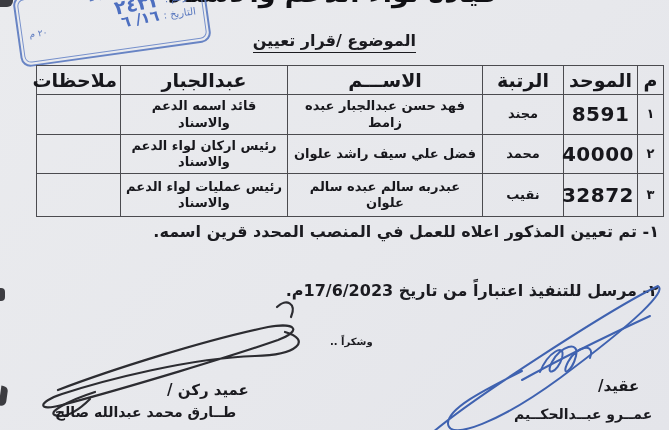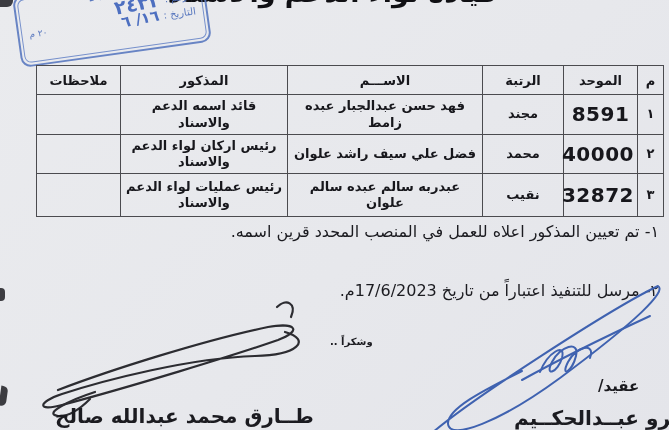--- a/index.html
+++ b/index.html
@@ -31,32 +31,32 @@
   .stamp .hand.small{font-size:15px;}
   .stamp .year{margin-right:auto;font-size:9px;}
   
   table.doc{
     position:absolute;top:65px;left:36px;width:627px;border-collapse:collapse;
     table-layout:fixed;font-size:13px;font-weight:bold;color:#17171c;
   }
   table.doc th,table.doc td{
     border:1.4px solid #4b4b4f;text-align:center;vertical-align:middle;padding:1px 3px;
   }
-  table.doc th{height:26px;font-size:13px;margin-left:40px;}
+  table.doc th{height:26px;font-size:19px;margin-left:40px;}
   table.doc td{line-height:1.25;}
   tr.r1 td{height:37px;} tr.r2 td{height:36px;} tr.r3 td{height:40px;}
   td.num{font-size:20px;font-family:"DejaVu Sans",sans-serif;letter-spacing:.5px;}
   
-  .note{position:absolute;right:10px;font-size:16px;font-weight:normal;white-space:nowrap;}
+  .note{position:absolute;right:10px;font-size:16px;font-weight:bold;white-space:nowrap;}
   .note.n1{top:222px;} .note.n2{top:250px;margin-top:31px;}
   
   .thanks{position:absolute;left:330px;top:336px;font-size:10px;font-weight:bold;}
   
   .sig-label{position:absolute;font-size:15px;font-weight:bold;white-space:nowrap;}
-  .sig-name{position:absolute;font-size:20px;font-weight:bold;white-space:nowrap;}
+  .sig-name{position:absolute;font-size:14px;font-weight:bold;white-space:nowrap;}
   .sig-r-rank{top:377px;left:598px;}
   .sig-r-name{top:406px;left:514px;}
   .sig-l-rank{top:381px;left:167px;}
   .sig-l-name{top:404px;left:55px;}
   svg.sigs{position:absolute;inset:0;pointer-events:none;}
   
   .mark{position:absolute;background:#1d1d22;opacity:.85;}
   .m1{left:0;top:0;width:13px;height:7px;border-radius:0 0 6px 0;}
   .m2{left:0;top:288px;width:5px;height:13px;border-radius:0 4px 4px 0;}
   .m3{left:0;top:386px;width:7px;height:20px;border-radius:0 5px 5px 0;transform:rotate(8deg);}
@@ -74,37 +74,38 @@
       <span>الرقم :</span>
       <span class="hand">٢٤٣٢</span>
     </div>
     <div class="s-row">
       <span>التاريخ :</span>
       <span class="hand small">١٦/ ٦</span>
       <span class="year">٢٠ م</span>
     </div>
   </div>
 
+  <div class="subject">الموضوع /قرار تعيين</div>
 
   <table class="doc">
     <colgroup>
       <col style="width:26px">
         <col style="width:74px">
         <col style="width:81px">
       <col style="width:195px">
         <col style="width:167px">
         <col style="width:84px">
     </colgroup>
     <tbody>
         <tr>
       <th>م</th>
       <th>الموحد</th>
       <th>الرتبة</th>
       <th>الاســـم</th>
-      <th>المذكور</th>
+      <th>عبدالجبار</th>
       <th>ملاحظات</th>
     </tr>
     <tr class="r1">
       <td>١</td>
       <td class="num">8591</td>
       <td>مجند</td>
       <td>فهد حسن عبدالجبار عبده زامط</td>
       <td>قائد اسمه الدعم والاسناد</td>
       <td></td>
     </tr>
@@ -142,18 +143,19 @@
 
     <g stroke="#2c2c31" stroke-width="2.2" fill="none" stroke-linecap="round">
       <path d="M291 317 C297 303 286 298 277 307"></path>
       <path d="M285 332 C312 340 298 355 255 356 C190 358 105 380 62 394 C38 402 36 412 62 405 C130 387 235 355 278 340 C302 331 297 322 268 327 C205 340 110 370 58 390"></path>
       <path d="M95 392 C70 400 42 414 58 416 C70 417 82 407 90 399"></path>
     </g>
   </svg>
 
   <div class="sig-label sig-r-rank">عقيد/</div>
   <div class="sig-name sig-r-name">عمــرو عبــدالحكــيم</div>
+  <div class="sig-label sig-l-rank">عميد ركن /</div>
   <div class="sig-name sig-l-name">طــارق محمد عبدالله صالح</div>
 
   <div class="mark m1"></div>
   <div class="mark m2"></div>
   <div class="mark m3"></div>
 </div>
 
 </body></html>

